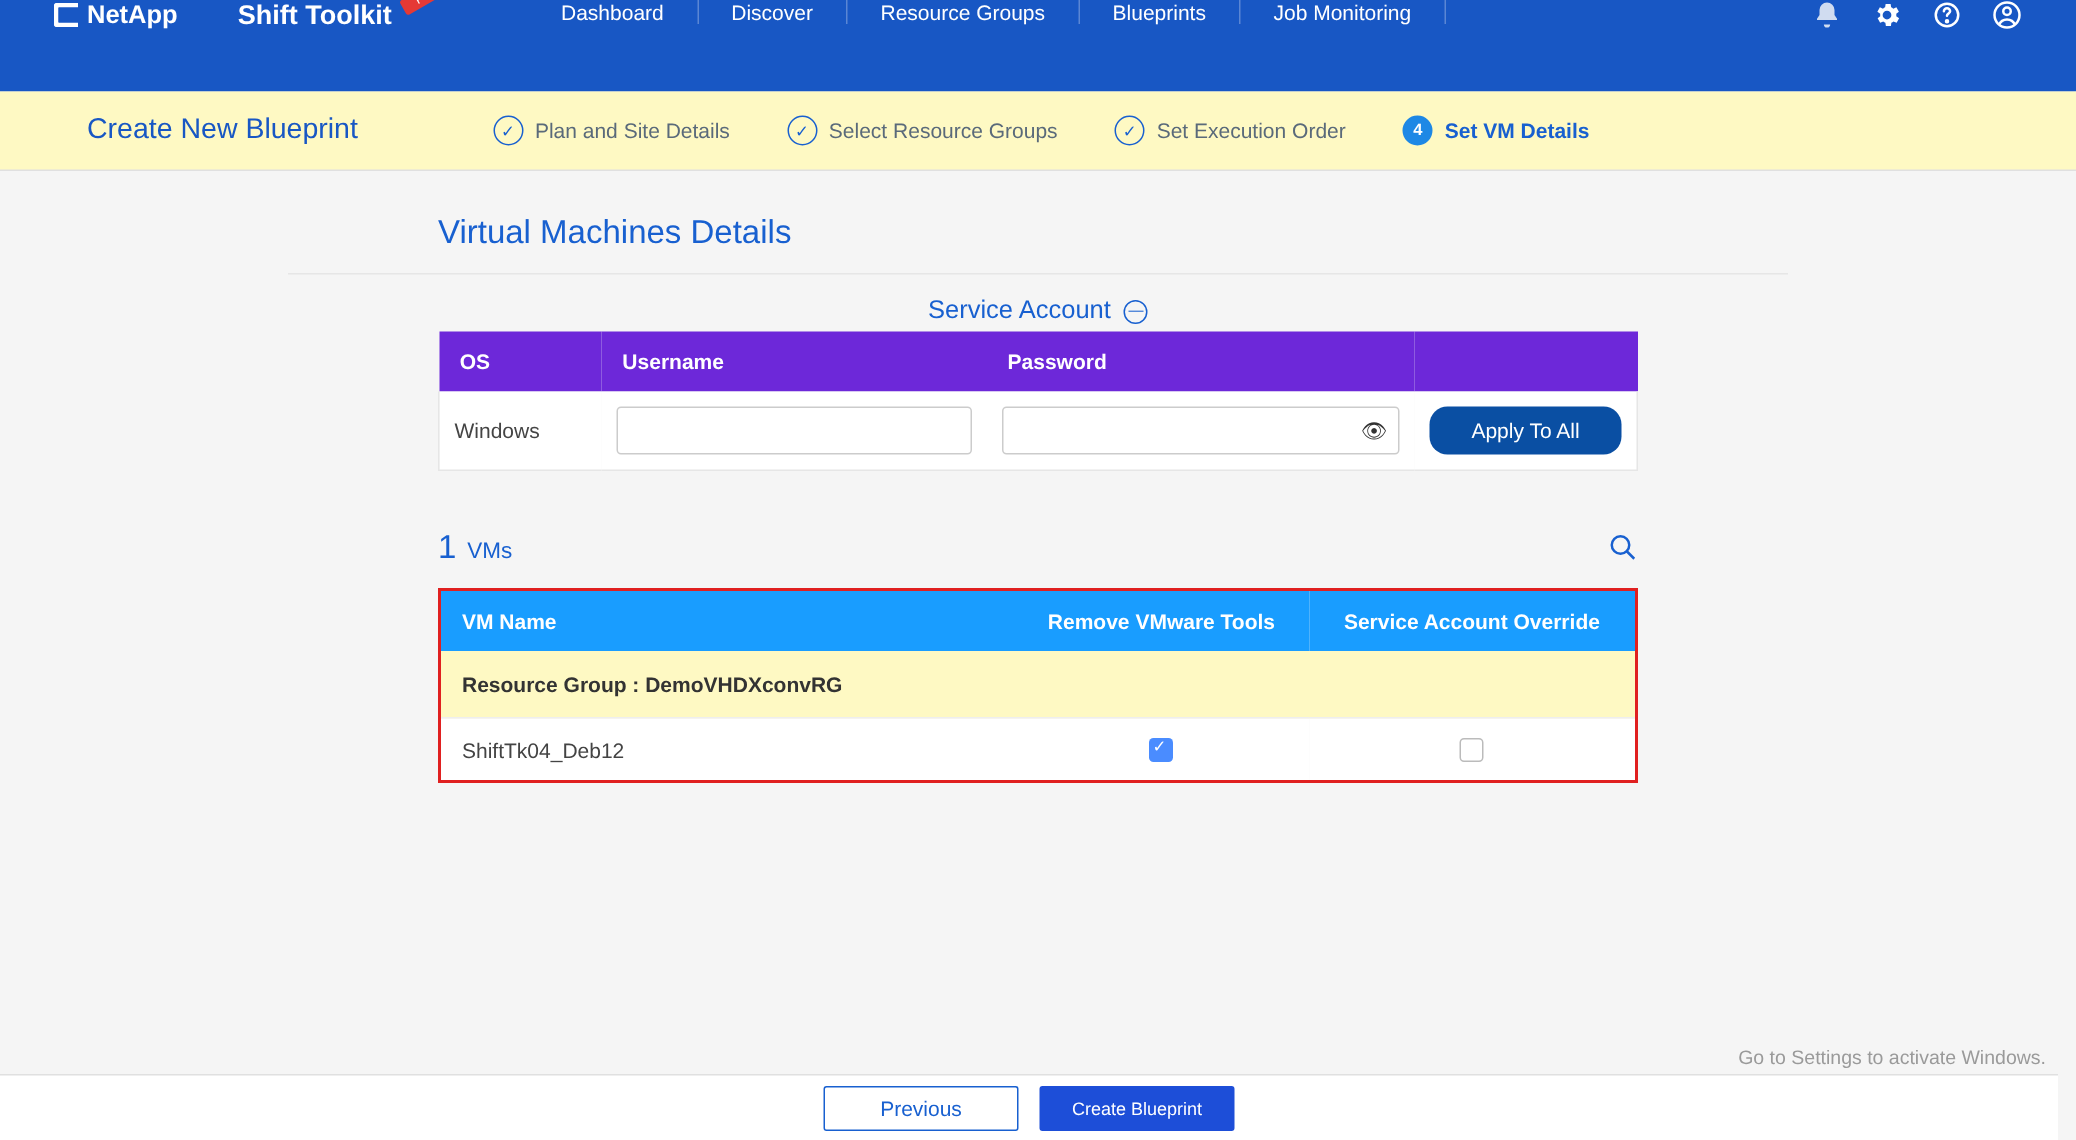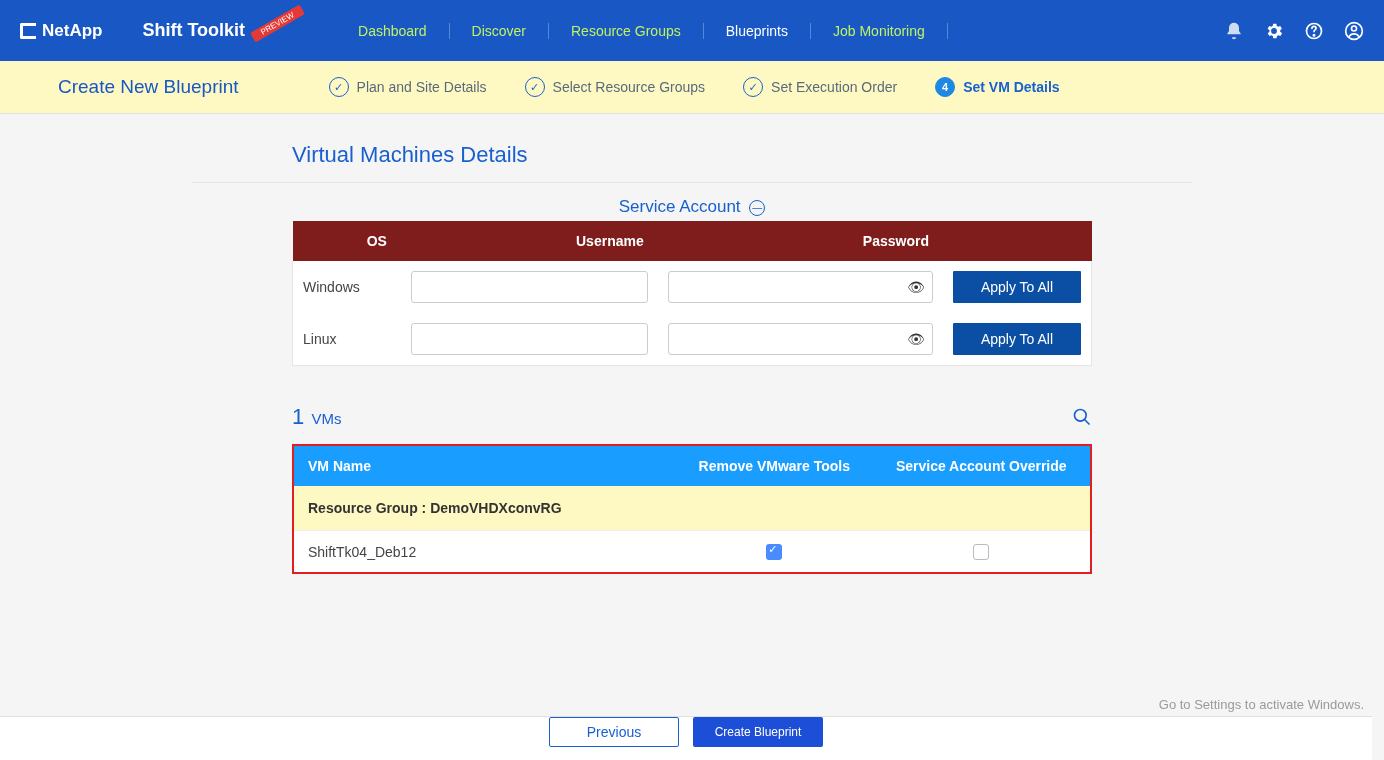--- a/index.html
+++ b/index.html
@@ -1,49 +1,49 @@
 <!DOCTYPE html>
 <html><head>
 <meta charset="utf-8">
 <style>
   * { box-sizing: border-box; margin: 0; padding: 0; font-family: -apple-system, BlinkMacSystemFont, "Segoe UI", Arial, sans-serif; }
   body { background: #f5f5f5; width: 1384px; height: 760px; overflow: hidden; position: relative; }
   
-  .topbar { background: #1857c4; height: 61px; display: flex; align-items: center; padding: 0 20px; color: #fff; }
+  .topbar { background: #1857c4; height: 61px; display: flex; align-items: flex-start; padding: 0 36px; color: #fff; }
   .logo { display: flex; align-items: center; font-weight: 700; font-size: 17px; }
   .logo-mark { width: 16px; height: 16px; border: 3px solid #fff; border-right: none; margin-right: 6px; border-radius: 2px 0 0 2px; }
   .app-title { font-size: 18px; font-weight: 600; margin-left: 40px; margin-right: 8px; }
   .preview-badge { background: #e53935; color: #fff; font-size: 8px; padding: 1px 10px; transform: rotate(-30deg); border-radius: 2px; margin-left: -4px; margin-top: -14px; display:inline-block;}
   .nav { display: flex; margin-left: 30px; }
-  .nav-item { color: #bef264; font-size: 14px; padding: 0 22px; border-right: 1px solid #5a86d4; cursor: pointer; }
+  .nav-item { color: #ffffff; font-size: 14px; padding: 0 22px; border-right: 1px solid #5a86d4; cursor: pointer; }
   .nav-item.active { color: #fff; font-weight: 400;}
   .topbar-icons { margin-left: auto; display: flex; gap: 20px; align-items: center; }
   .icon-btn { width: 20px; height: 20px; color: #d0dcf0; cursor: pointer; }
 
   .subheader { background: #fef9c3; height: 53px; border-bottom: 1px solid #e0e0e0; display: flex; align-items: center; padding-left: 58px; }
   .page-title { color: #1857c4; font-size: 19px; font-weight: 400; }
   .stepper { display: flex; margin-left: 90px; gap: 38px; align-items: center; }
   .step { display: flex; align-items: center; gap: 8px; font-size: 14px; color: #5a6a7a; }
   .step.active { color: #1860d0; font-weight: 600; }
   .step-circle { width: 20px; height: 20px; border-radius: 50%; border: 1.5px solid #1860d0; display: flex; align-items: center; justify-content: center; font-size: 11px; color: #1860d0; }
   .step.active .step-circle { background: #1e88e5; border-color: #1e88e5; color: #fff; font-weight: 700; }
 
   .content { padding: 20px 0; width: 800px; margin: 0 auto; }
   .section-title { color: #1860d0; font-size: 22px; text-align: left; font-weight: 400; margin-top: 8px; margin-bottom: 14px; }
   .divider { border-top: 1px solid #e6e6e6; margin-bottom: 14px; width: 1000px; margin-left: -100px;}
   .subsection-title { color: #1860d0; font-size: 17px; text-align: center; margin-bottom: 4px; }
   .collapse-btn { display:inline-flex; border: 1.5px solid #1860d0; border-radius: 50%; width: 16px; height: 16px; align-items:center;justify-content:center; font-size: 10px; vertical-align: middle; margin-left:4px;}
 
   .svc-table { width: 100%; border-collapse: collapse; }
-  .svc-table thead th { background: #7f1d1d; color: #fff; font-size: 14px; text-align: right; padding: 12px 14px; font-weight: 600; }
+  .svc-table thead th { background: #6d28d9; color: #fff; font-size: 14px; text-align: left; padding: 12px 14px; font-weight: 600; }
   .svc-table tbody td { padding: 10px 10px; font-size: 14px; color: #444; }
   .svc-input { width: 100%; height: 32px; border: 1px solid #ccc; border-radius: 3px; padding: 0 8px; font-size: 13px; }
   .pwd-wrap { position: relative; }
   .eye-icon { position: absolute; right: 8px; top: 50%; transform: translateY(-50%); font-size: 14px; color: #333; cursor:pointer;}
-  .apply-btn { background: #0a4fa3; color: #fff; border: none; height: 32px; width: 128px; font-size: 14px; border-radius: 1px; cursor: pointer; }
+  .apply-btn { background: #0a4fa3; color: #fff; border: none; height: 32px; width: 128px; font-size: 14px; border-radius: 12px; cursor: pointer; }
   .svc-table thead th:first-child{width:110px;}
   .svc-table thead th:nth-child(2){width:265px;}
   .svc-table thead th:nth-child(3){width:295px;}
   .svc-table tbody { background:#fff;}
   .svc-border { border: 1px solid #e6e6e6; border-top:none;}
 
   .vm-count-row { display: flex; justify-content: space-between; align-items: center; margin-top: 38px; margin-bottom: 14px;}
   .vm-count { color: #1860d0; font-size: 15px; }
   .vm-count .num { font-size: 22px; font-weight: 400; margin-right: 3px; }
   .search-i { color: #1860d0; font-size: 18px; cursor: pointer; }
@@ -57,21 +57,21 @@
   .vm-data-row td:nth-child(2),.vm-data-row td:nth-child(3){text-align:center;}
   .cbox { width: 16px; height: 16px; border-radius: 3px; display: inline-block; vertical-align:middle;}
   .cbox.checked { background: #4a8cff; position:relative;}
   .cbox.checked::after{content:"✓"; color:#fff; font-size:11px; position:absolute; left:2px; top:-1px;}
   .cbox.unchecked { border: 1.5px solid #bbb; background:#fff;}
 
   .watermark { position: absolute; right: 20px; bottom: 48px; color: #8a8a8a; text-align: left; }
   .watermark .t1 { font-size: 20px; color: #7f7f7f; }
   .watermark .t2 { font-size: 13px; color: #9a9a9a; }
 
-  .footer { position: absolute; bottom: 0; left:0; right:12px; background: #fff; border-top: 1px solid #e0e0e0; height: 44px; display:flex; justify-content:center; gap: 14px;}
+  .footer { position: absolute; bottom: 0; left:0; right:12px; background: #fff; border-top: 1px solid #e0e0e0; height: 44px; display:flex; align-items:center; justify-content:center; gap: 14px;}
   .btn-prev { background: #fff; color: #1860d0; border: 1px solid #1860d0; height: 30px; width: 130px; font-size: 14px; border-radius: 2px; cursor:pointer;}
   .btn-create { background: #1d4ed8; color: #fff; border: none; height: 30px; width: 130px; font-size: 12px; border-radius: 2px; cursor:pointer;}
 </style>
 </head>
 <body>
 
 <div class="topbar">
   <div class="logo">
     <span class="logo-mark"></span>
     <span>NetApp</span>
@@ -140,28 +140,20 @@
       <tr>
         <th>OS</th>
         <th>Username</th>
         <th>Password</th>
         <th></th>
       </tr>
     </thead>
     <tbody class="svc-border">
       <tr>
         <td>Windows</td>
-        <td><input class="svc-input" value="" style=""></td>
-        <td>
-            <div class="pwd-wrap"><input class="svc-input" type="password" value="" style=""><span class="eye-icon">👁</span></div>
-          </td>
-        <td><button class="apply-btn">Apply To All</button></td>
-      </tr>
-      <tr>
-        <td>Linux</td>
         <td><input class="svc-input" value="" style=""></td>
         <td>
             <div class="pwd-wrap"><input class="svc-input" type="password" value="" style=""><span class="eye-icon">👁</span></div>
           </td>
         <td><button class="apply-btn">Apply To All</button></td>
       </tr>
     </tbody>
   </table>
 
   <div class="vm-count-row">

